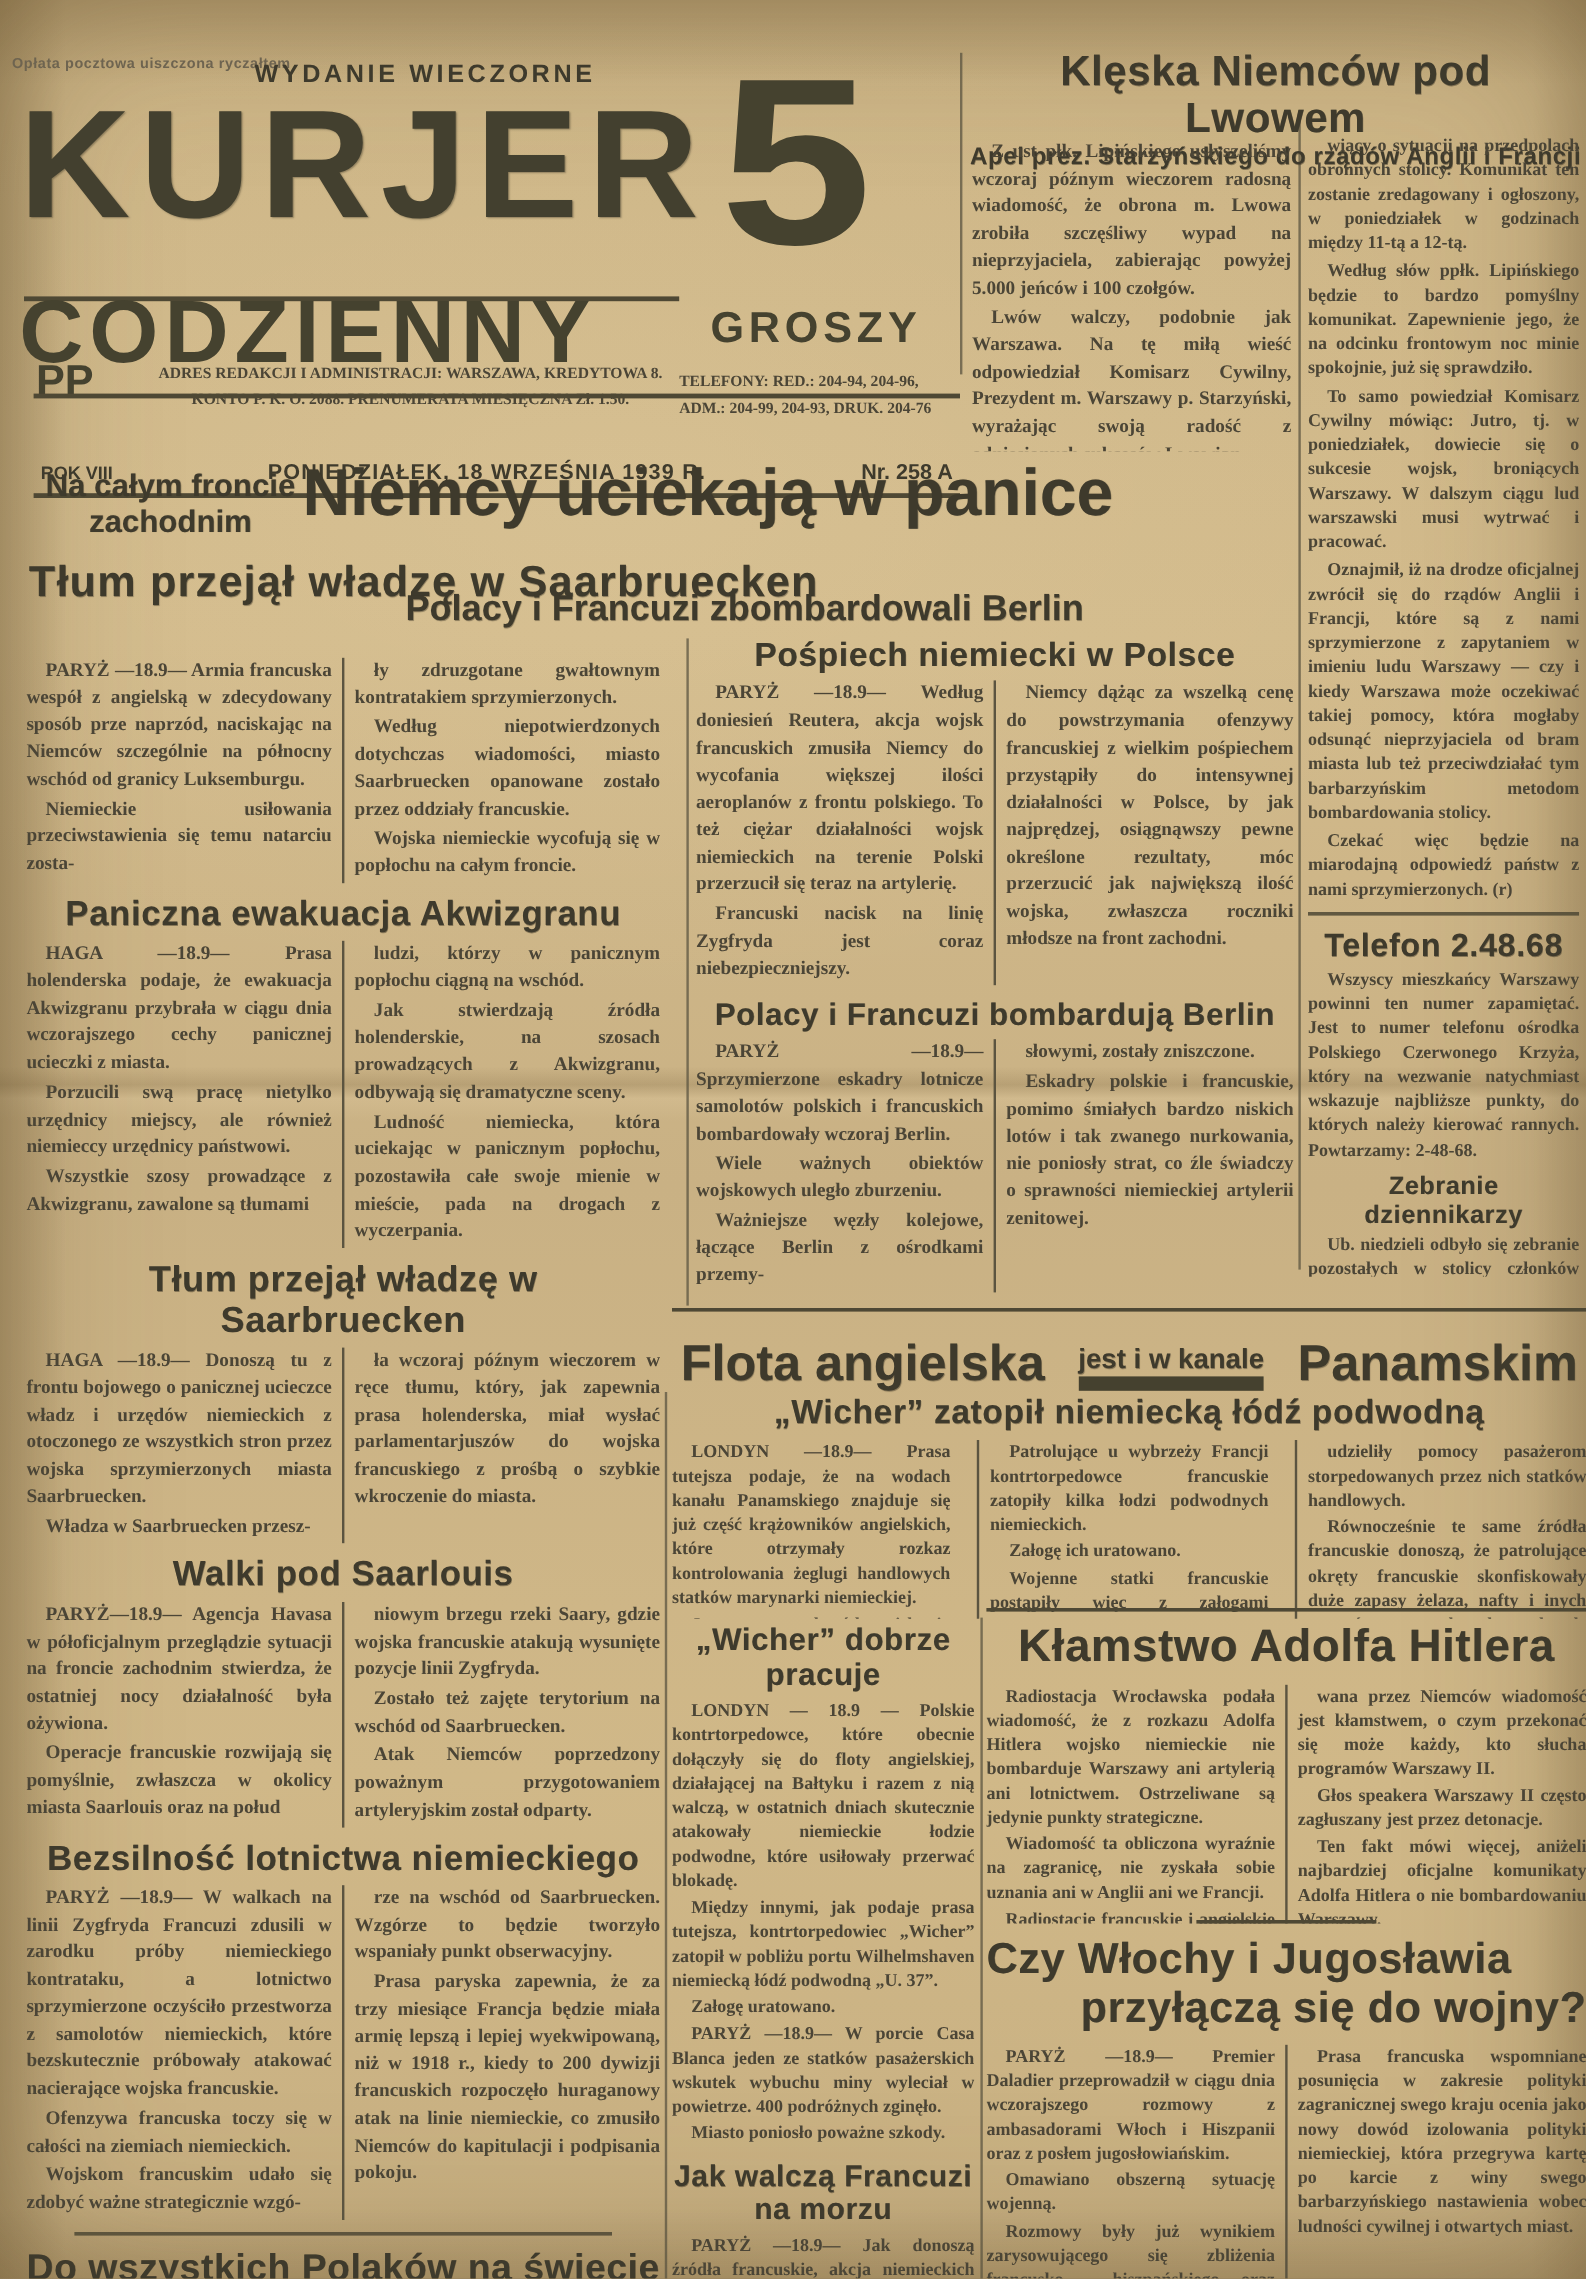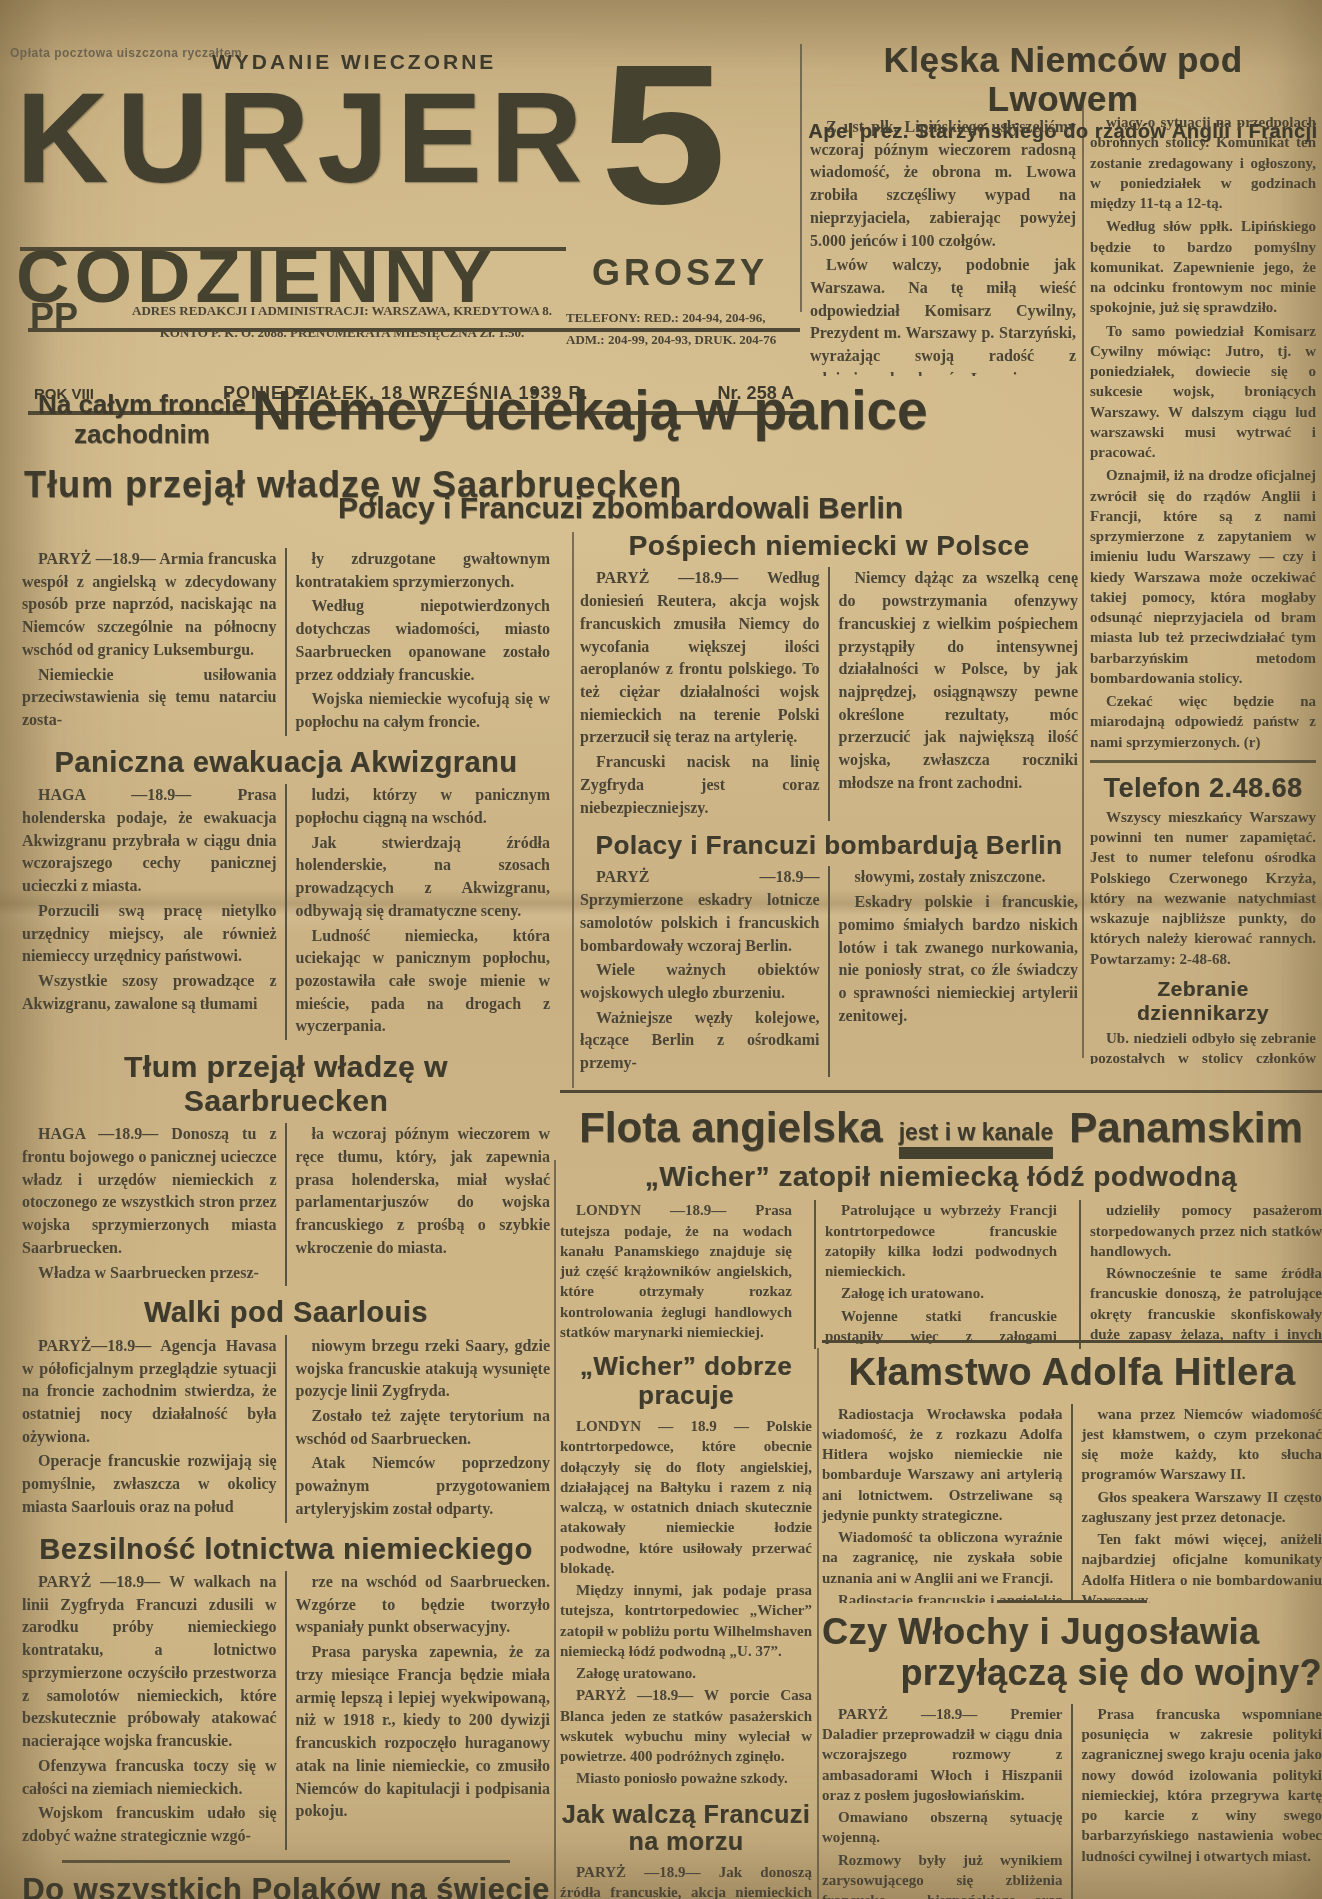--- a/index.html
+++ b/index.html
@@ -64,21 +64,21 @@
   #zebranie-title{font-size:21px; margin:8px 0 4px;}
   
   #kicker{left:28px; top:390px; width:228px; font-size:26px; line-height:1.15; text-align:center;}
   #main-headline{left:252px; top:382px; width:835px; font-size:55px; line-height:1.05; white-space:nowrap;}
   #deck1{left:24px; top:464px; width:780px; font-size:36px; letter-spacing:1px;}
   #deck2{left:338px; top:491px; width:750px; font-size:30px;}
   
   #left-block{left:22px; top:548px; width:528px; height:1351px; overflow:hidden;}
   #middle-block{left:580px; top:530px; width:498px; height:558px; overflow:hidden;}
   #flota-block{left:560px; top:1090px; width:762px; height:252px; overflow:hidden; border-top:3px solid #4e4834; padding-top:4px;}
-  #flota-headrow{display:flex; align-items:center; gap:16px; justify-content:center;
+  #flota-headrow{display:flex; align-items:flex-end; gap:28px; justify-content:center;
                  font-family:"Liberation Sans",sans-serif; font-weight:bold; color:#3e3a2c;
                  text-shadow:.5px .5px .6px rgba(50,45,30,.45);}
   #flota-headrow .big{font-size:42px; line-height:1.1;}
   #flota-headrow .stack{display:inline-flex; flex-direction:column; font-size:23px; margin-top:24px; line-height:1;}
   #flota-headrow .bar{height:12px; background:#45412f; margin-top:3px;}
   #flota-sub{font-size:28px; margin:2px 16px 8px;}
   #wicher-col{left:560px; top:1348px; width:252px; height:551px; overflow:hidden;}
   #wicher-title{font-size:26px; margin:4px 0 6px;}
   #morze-title{font-size:25px; margin:12px 0 6px; line-height:1.1;}
   #klamstwo-block{left:822px; top:1340px; width:500px; height:256px; overflow:hidden; border-top:3px solid #4e4834; padding-top:4px;}

